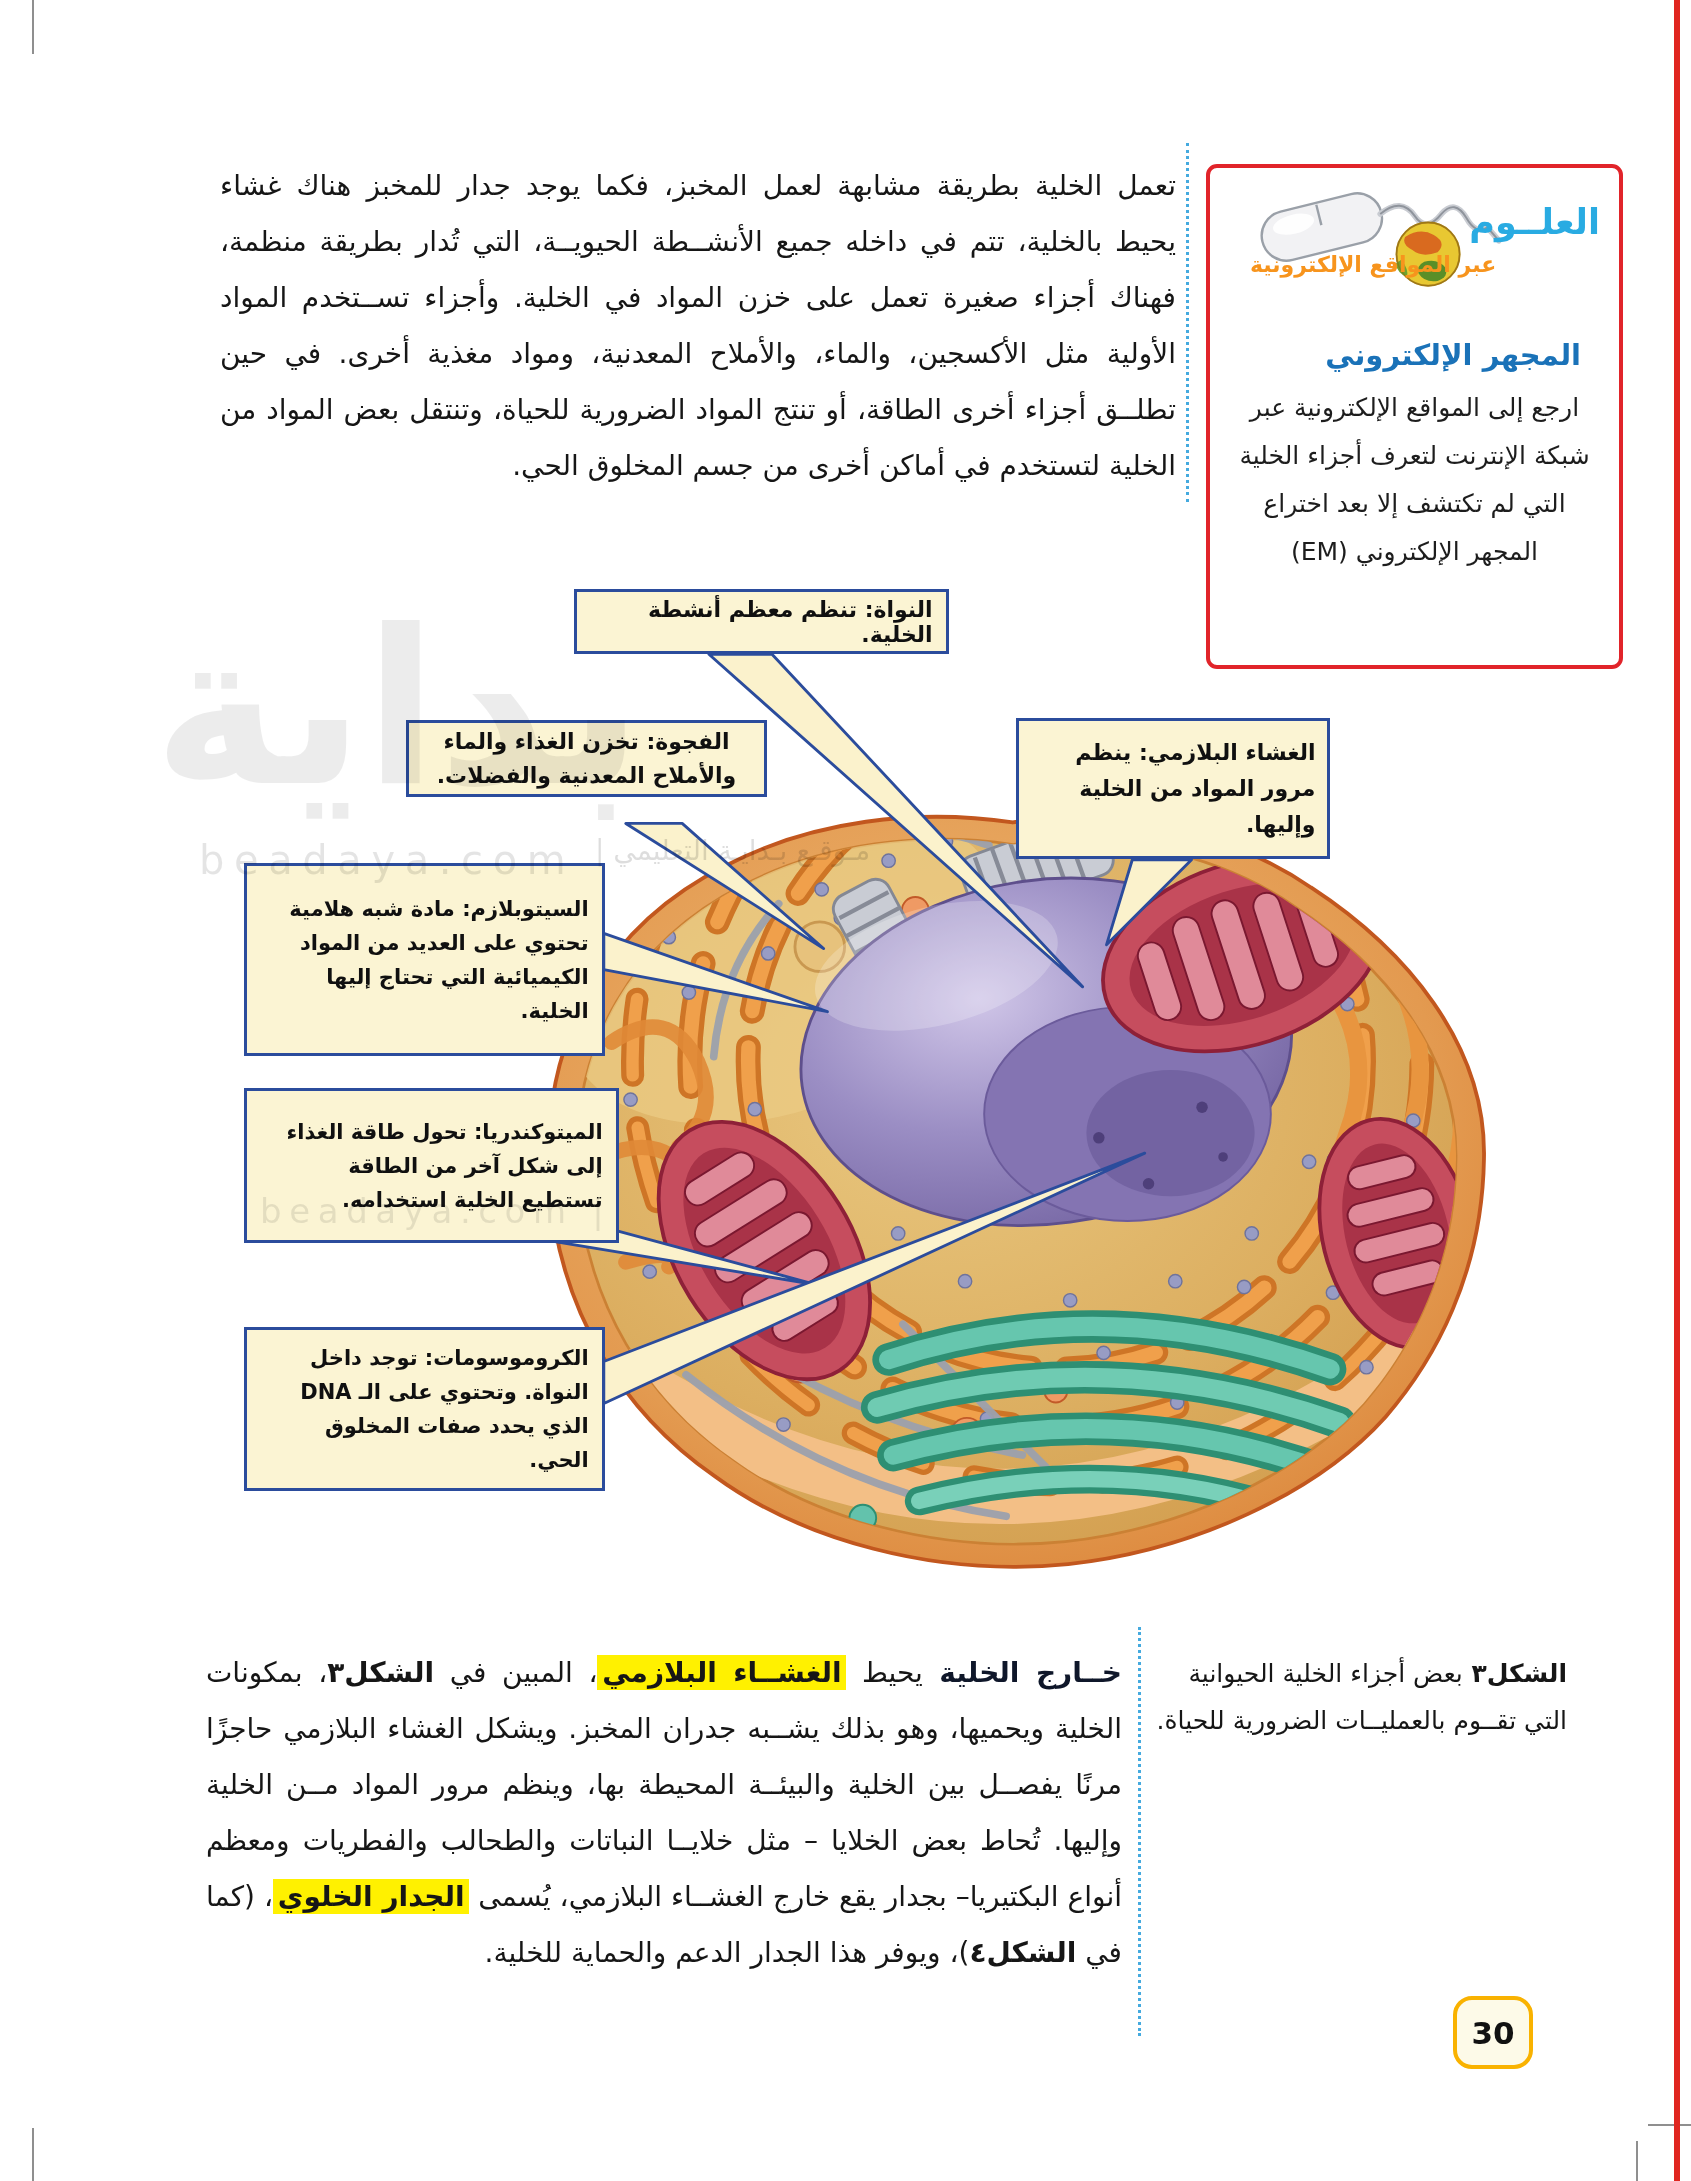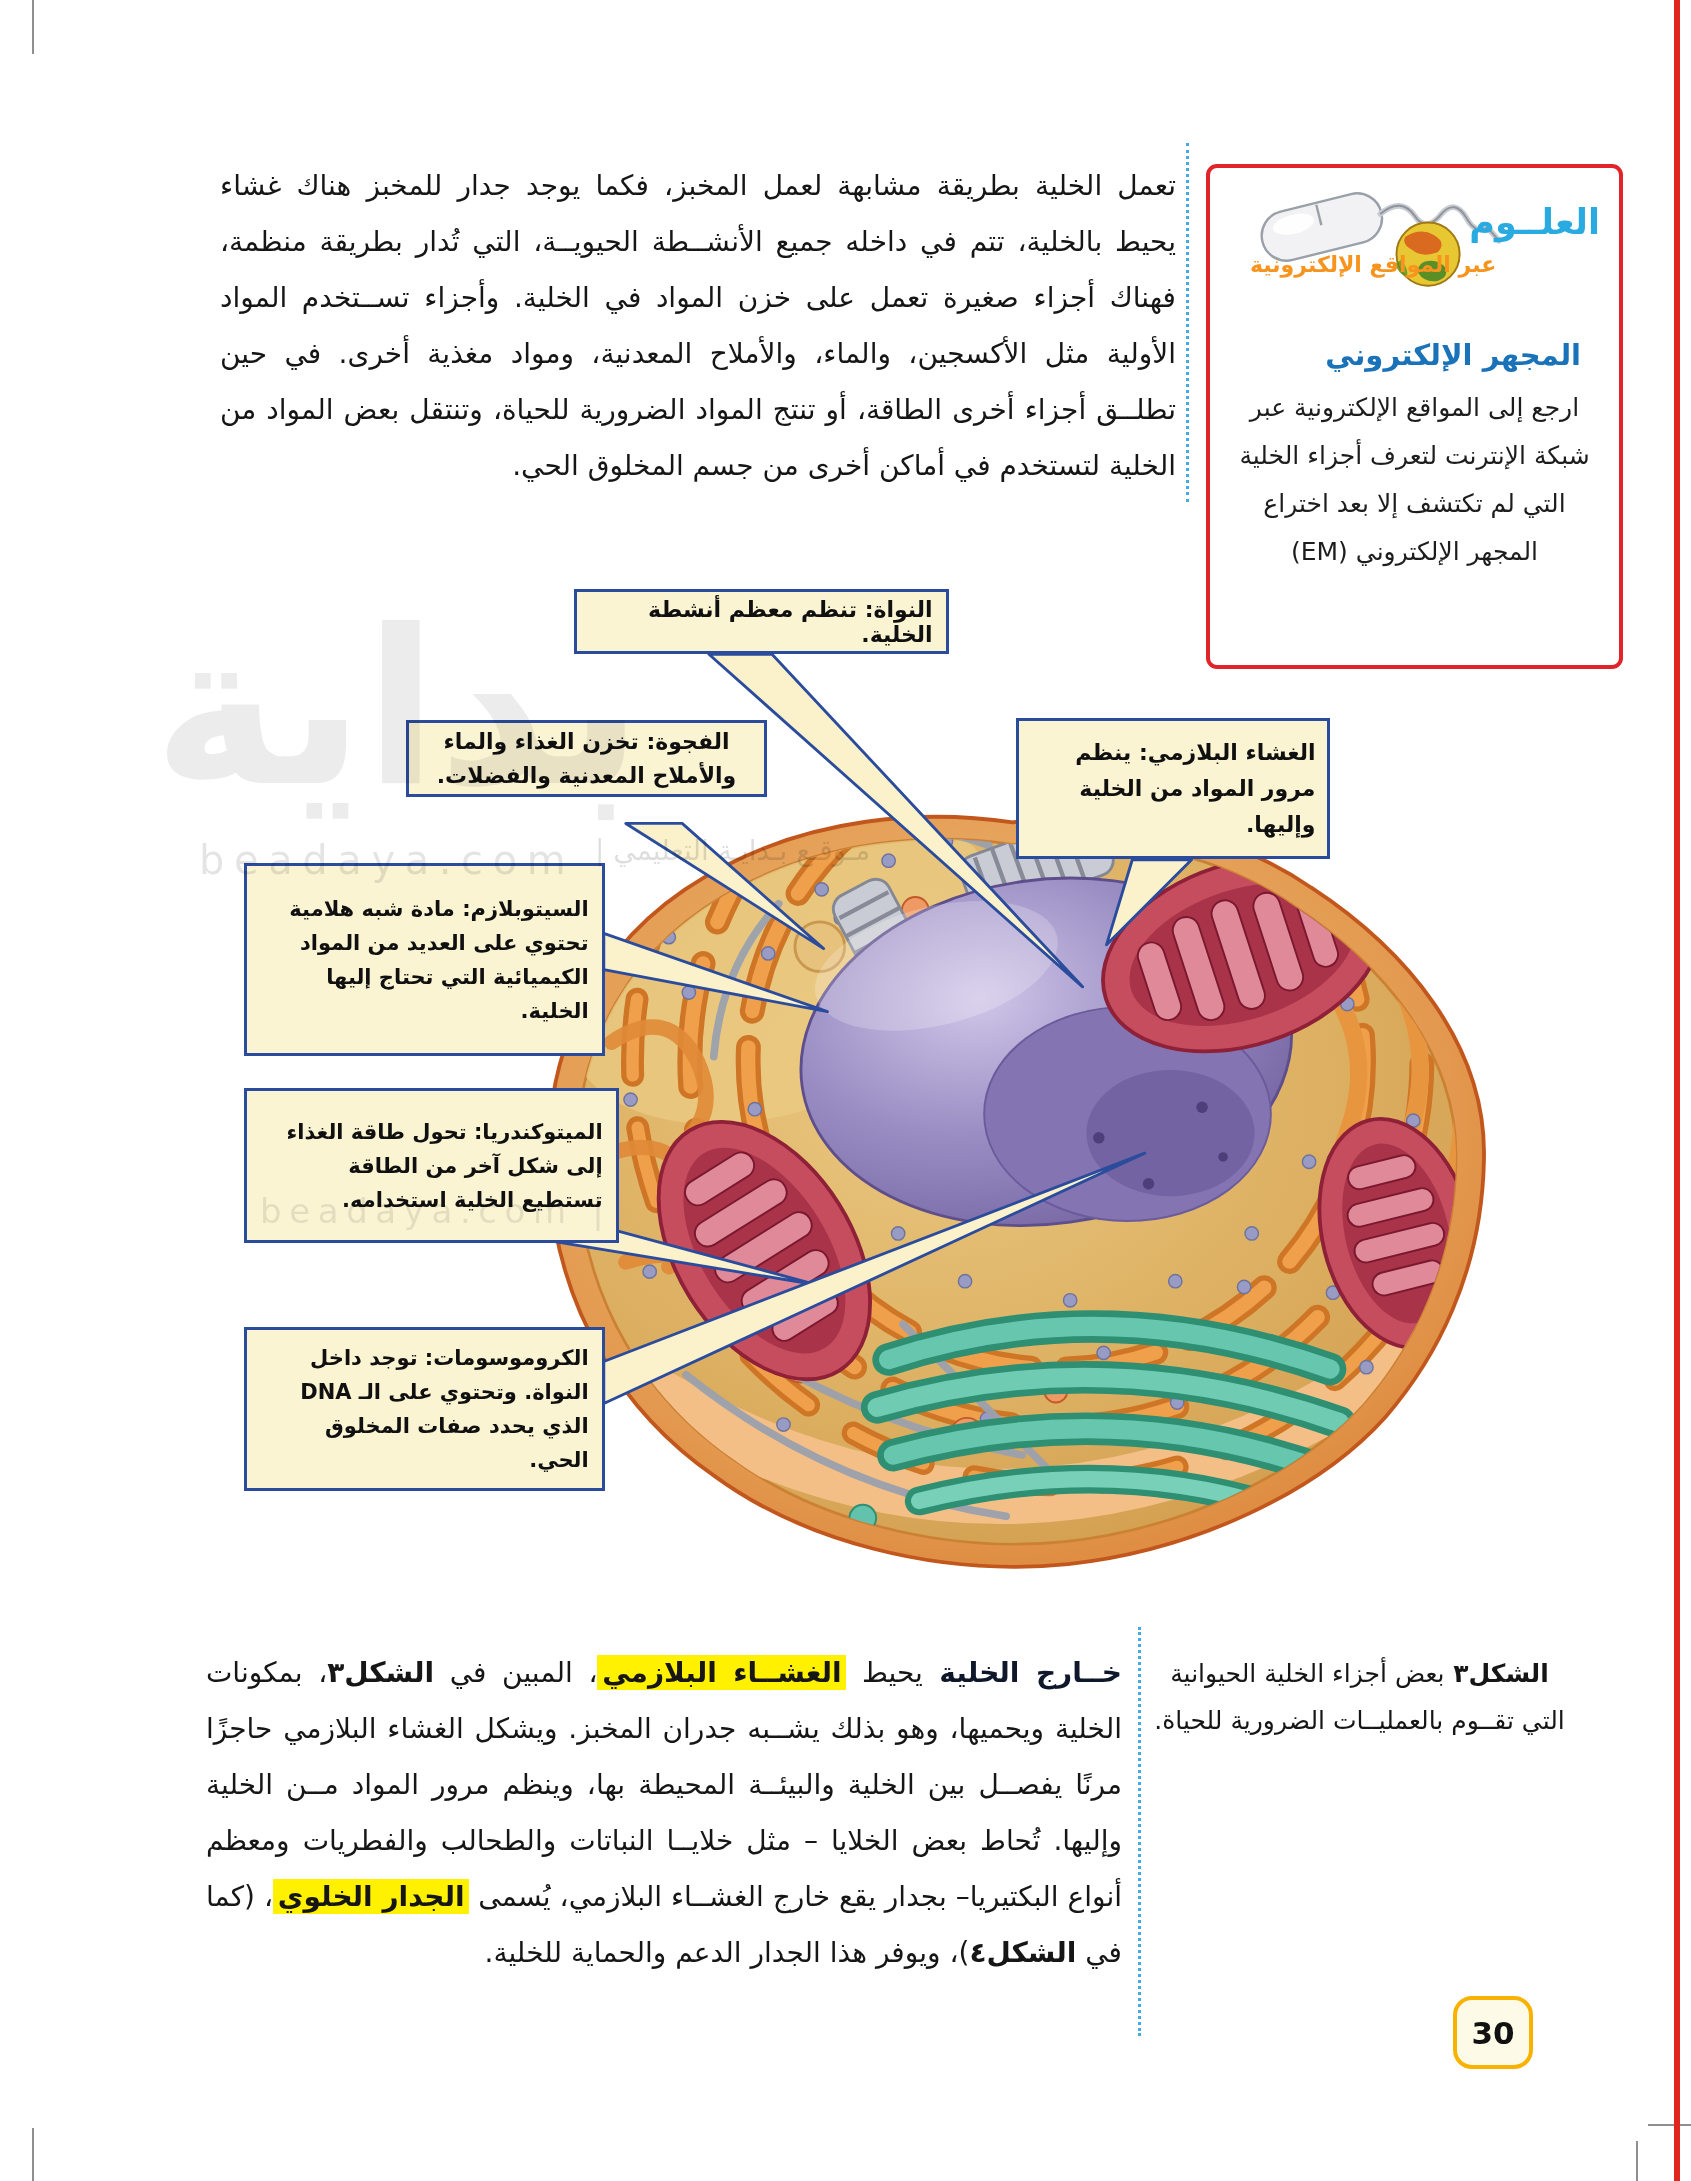--- a/index.html
+++ b/index.html
@@ -33,21 +33,21 @@
   .callout{position:absolute;background:#FBF4D3;border:3.8px solid #2B4C9C;box-sizing:border-box;
            direction:rtl;font-weight:bold;color:#101010;display:flex;align-items:center;z-index:30;}
   .callout .txt{width:100%;}
   #lbl-nucleus{left:574px;top:589px;width:375px;height:65px;font-size:22px;text-align:right;padding:0 13.4px;}
   #lbl-vacuole{left:406px;top:720px;width:361px;height:77px;font-size:22px;line-height:34px;text-align:center;padding:0 7.6px;}
   #lbl-cytoplasm{left:244px;top:863px;width:361px;height:193px;font-size:21px;line-height:34px;text-align:right;padding:0 13.4px;}
   #lbl-mitochondria{left:244px;top:1088px;width:375px;height:155px;font-size:21px;line-height:34px;text-align:right;padding:0 13.4px;}
   #lbl-chromosomes{left:244px;top:1327px;width:361px;height:164px;font-size:21px;line-height:34px;text-align:right;padding:0 13.4px;}
   #lbl-membrane{left:1016px;top:718px;width:314px;height:141px;font-size:22px;line-height:36px;text-align:right;padding:0 11.5px;}
   
-  .figure-caption{position:absolute;left:1152px;top:1625px;width:415px;direction:rtl;text-align:center;
+  .figure-caption{position:absolute;left:1152px;top:1625px;width:415px;direction:rtl;text-align:right;
            font-size:25px;line-height:47px;color:#161616;}
   
   .cell-art{position:absolute;left:535px;top:574px;width:1013px;height:1013px;z-index:20;}
   
   .page-num{position:absolute;left:1453px;top:1996px;width:80px;height:73px;box-sizing:border-box;
             border:4.8px solid #F9B200;border-radius:19px;background:#FDFAE8;display:flex;
             align-items:center;justify-content:center;font-size:31px;font-weight:bold;color:#111;z-index:12;}
   
   .wm{position:absolute;z-index:50;color:#000;pointer-events:none;}
   .wm-logo{left:153px;top:583px;font-size:215px;font-weight:bold;opacity:0.07;direction:rtl;}

